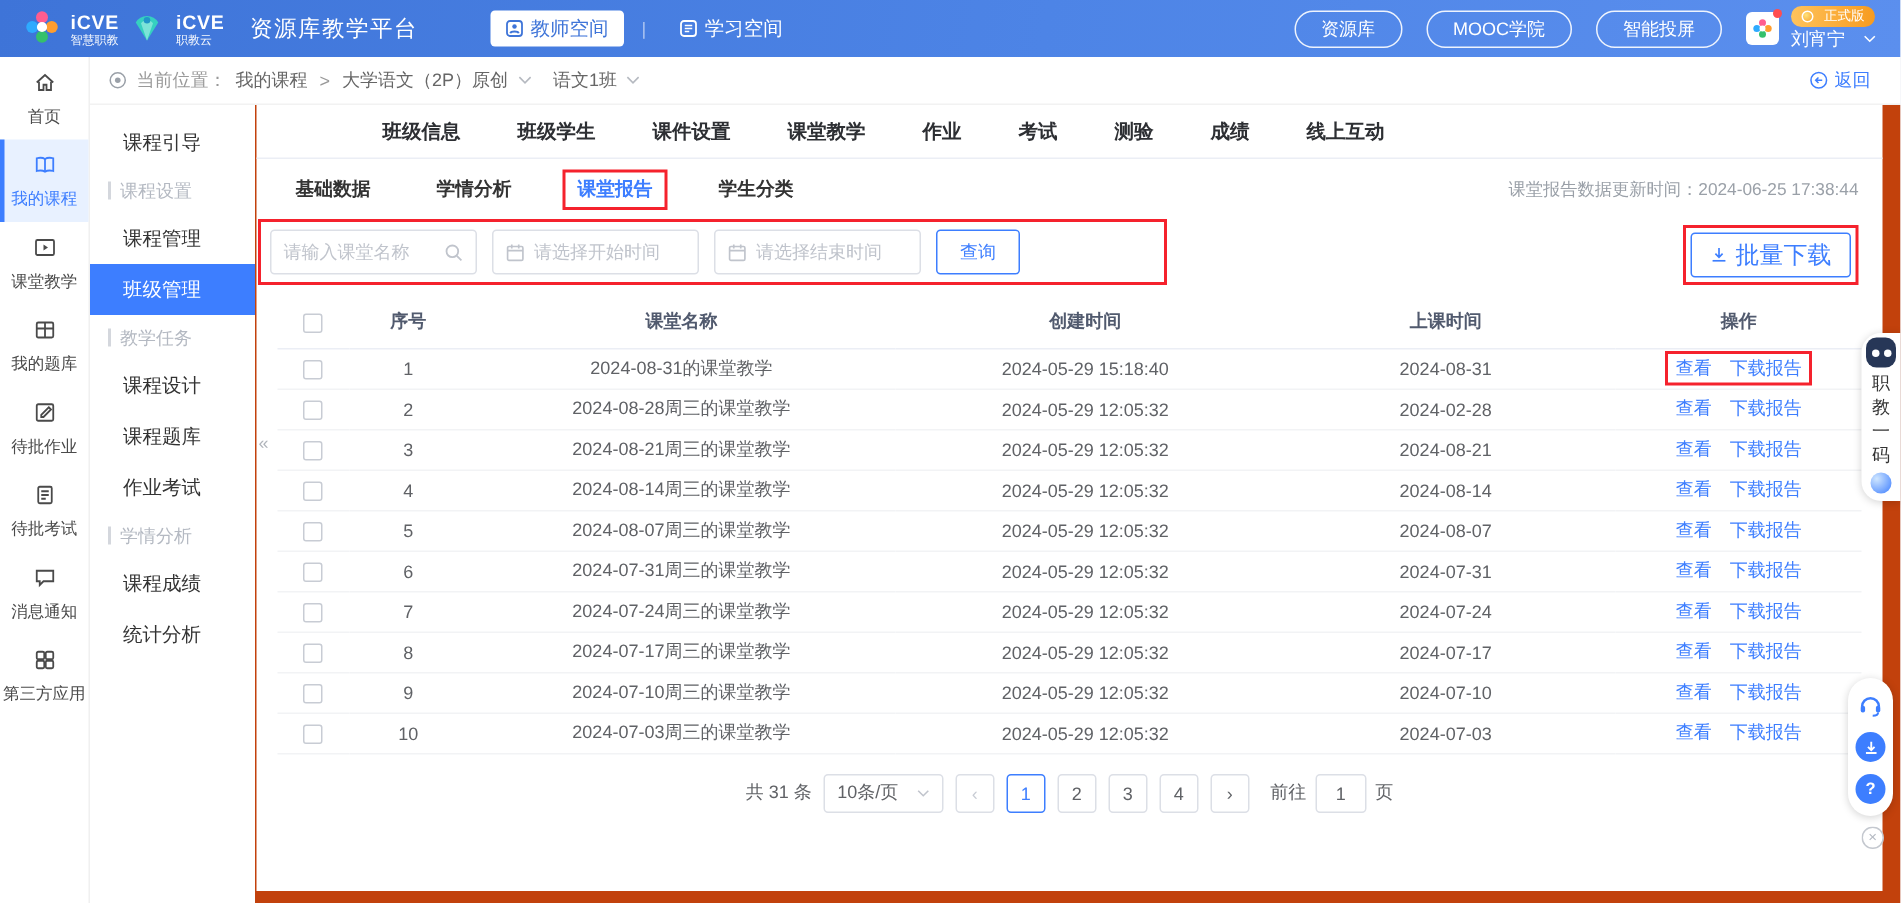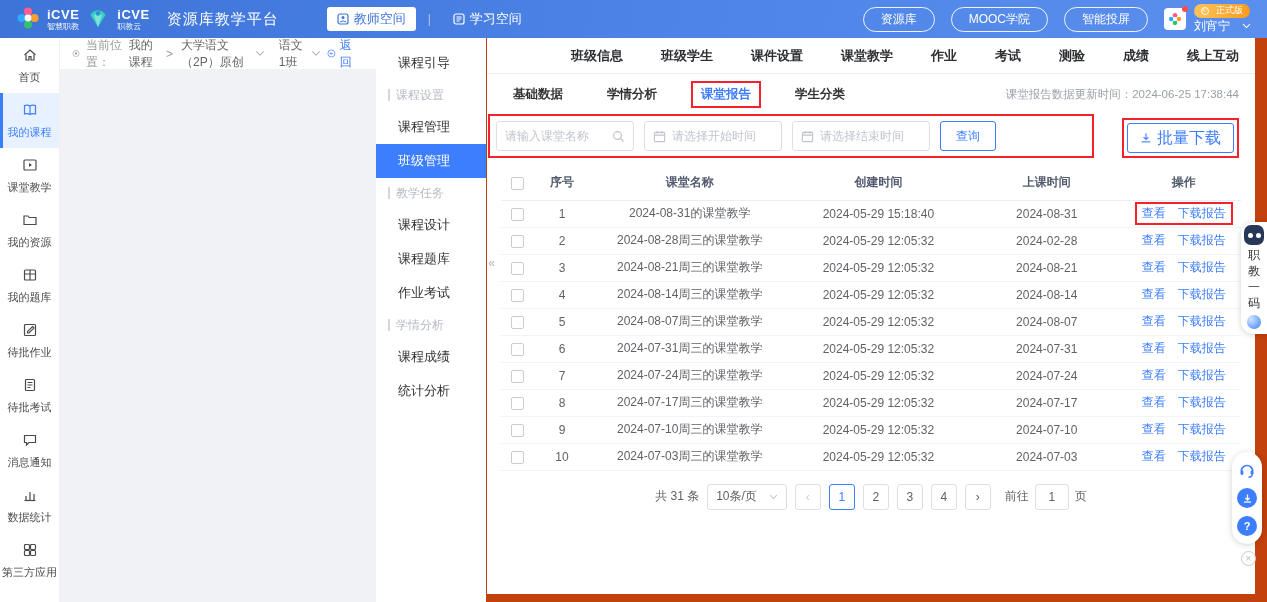--- a/index.html
+++ b/index.html
@@ -36,21 +36,21 @@
   
   .main-wrap{display:flex;height:564px}
   .rail{width:60px;background:#fff;border-right:1px solid #f0f0f0;flex:none}
   .rail-item{display:flex;flex-direction:column;align-items:center;gap:4px;padding:9px 0 8px;
     cursor:pointer;color:#4a4a4a;position:relative}
   .rail-item svg{width:16px;height:16px}
   .rail-label{font-size:11px;white-space:nowrap}
   .rail-item.active{background:#e8f1ff;color:#3d7eff}
   .rail-item.active::before{content:"";position:absolute;left:0;top:0;bottom:0;width:3px;background:#3d7eff}
 
-  .right-col{flex:1;display:flex;flex-direction:row;min-width:0}
+  .right-col{flex:1;display:flex;flex-direction:column;min-width:0}
   .crumbbar{height:32px;background:#fff;display:flex;align-items:center;gap:6px;
     padding:0 20px 0 12px;border-bottom:1px solid #f2f2f2;color:#666}
   .crumb-prefix{color:#999}
   .crumb-caret{color:#b5b9c0;display:flex;align-items:center}
   .crumb-sep{color:#999;margin:0 2px}
   .back-btn{margin-left:auto;color:#3d7eff;display:flex;align-items:center;gap:4px;cursor:pointer}
 
   .body-row{flex:1;display:flex;background:#c2410c;min-height:0}
   .sidebar{width:110px;background:#fff;flex:none;padding-top:8px;position:relative}
   .side-item{height:34px;line-height:34px;padding-left:22px;font-size:13px;color:#333;cursor:pointer;white-space:nowrap}
@@ -229,26 +229,20 @@
       </div>
       <div class="rail-item">
         <span><svg viewBox="0 0 16 16">
             <rect x="2" y="3" width="12" height="10" rx="1" fill="none" stroke="currentColor" stroke-width="1.2"></rect>
             <path d="M7 6l3 2-3 2z" fill="currentColor"></path>
           </svg></span>
         <span class="rail-label">课堂教学</span>
       </div>
       <div class="rail-item">
         <span><svg viewBox="0 0 16 16">
-            <path d="M2 4h4l1.2 1.5H14V12.5H2Z" fill="none" stroke="currentColor" stroke-width="1.2"></path>
-          </svg></span>
-        <span class="rail-label">我的资源</span>
-      </div>
-      <div class="rail-item">
-        <span><svg viewBox="0 0 16 16">
             <rect x="2.5" y="3" width="11" height="10" rx="1" fill="none" stroke="currentColor" stroke-width="1.2"></rect>
             <path d="M2.5 7h11M8 3v10" fill="none" stroke="currentColor" stroke-width="1.2"></path>
           </svg></span>
         <span class="rail-label">我的题库</span>
       </div>
       <div class="rail-item">
         <span><svg viewBox="0 0 16 16">
             <rect x="2.5" y="2.5" width="11" height="11" rx="1" fill="none" stroke="currentColor" stroke-width="1.2"></rect>
             <path d="M10.5 4.5l1.5 1.5-5 5H5.5V9.5Z" fill="none" stroke="currentColor" stroke-width="1.2"></path>
           </svg></span>
@@ -259,27 +253,20 @@
             <rect x="3.5" y="2.5" width="9" height="11" rx="1" fill="none" stroke="currentColor" stroke-width="1.2"></rect>
             <path d="M5.5 5.5h5M5.5 8h5M5.5 10.5h3" fill="none" stroke="currentColor" stroke-width="1.2"></path>
           </svg></span>
         <span class="rail-label">待批考试</span>
       </div>
       <div class="rail-item">
         <span><svg viewBox="0 0 16 16">
             <path d="M2.5 3.5h11v7H7L4.5 13v-2.5h-2Z" fill="none" stroke="currentColor" stroke-width="1.2"></path>
           </svg></span>
         <span class="rail-label">消息通知</span>
-      </div>
-      <div class="rail-item">
-        <span><svg viewBox="0 0 16 16">
-            <path d="M4 13V9M8 13V5M12 13V7" fill="none" stroke="currentColor" stroke-width="1.2"></path>
-            <path d="M2.5 13.5h11" fill="none" stroke="currentColor" stroke-width="1.2"></path>
-          </svg></span>
-        <span class="rail-label">数据统计</span>
       </div>
       <div class="rail-item">
         <span><svg viewBox="0 0 16 16">
             <rect x="2.5" y="2.5" width="5" height="5" rx="1" fill="none" stroke="currentColor" stroke-width="1.2"></rect>
             <rect x="8.5" y="2.5" width="5" height="5" rx="1" fill="none" stroke="currentColor" stroke-width="1.2"></rect>
             <rect x="2.5" y="8.5" width="5" height="5" rx="1" fill="none" stroke="currentColor" stroke-width="1.2"></rect>
             <rect x="8.5" y="8.5" width="5" height="5" rx="1" fill="none" stroke="currentColor" stroke-width="1.2"></rect>
           </svg></span>
         <span class="rail-label">第三方应用</span>
       </div>

